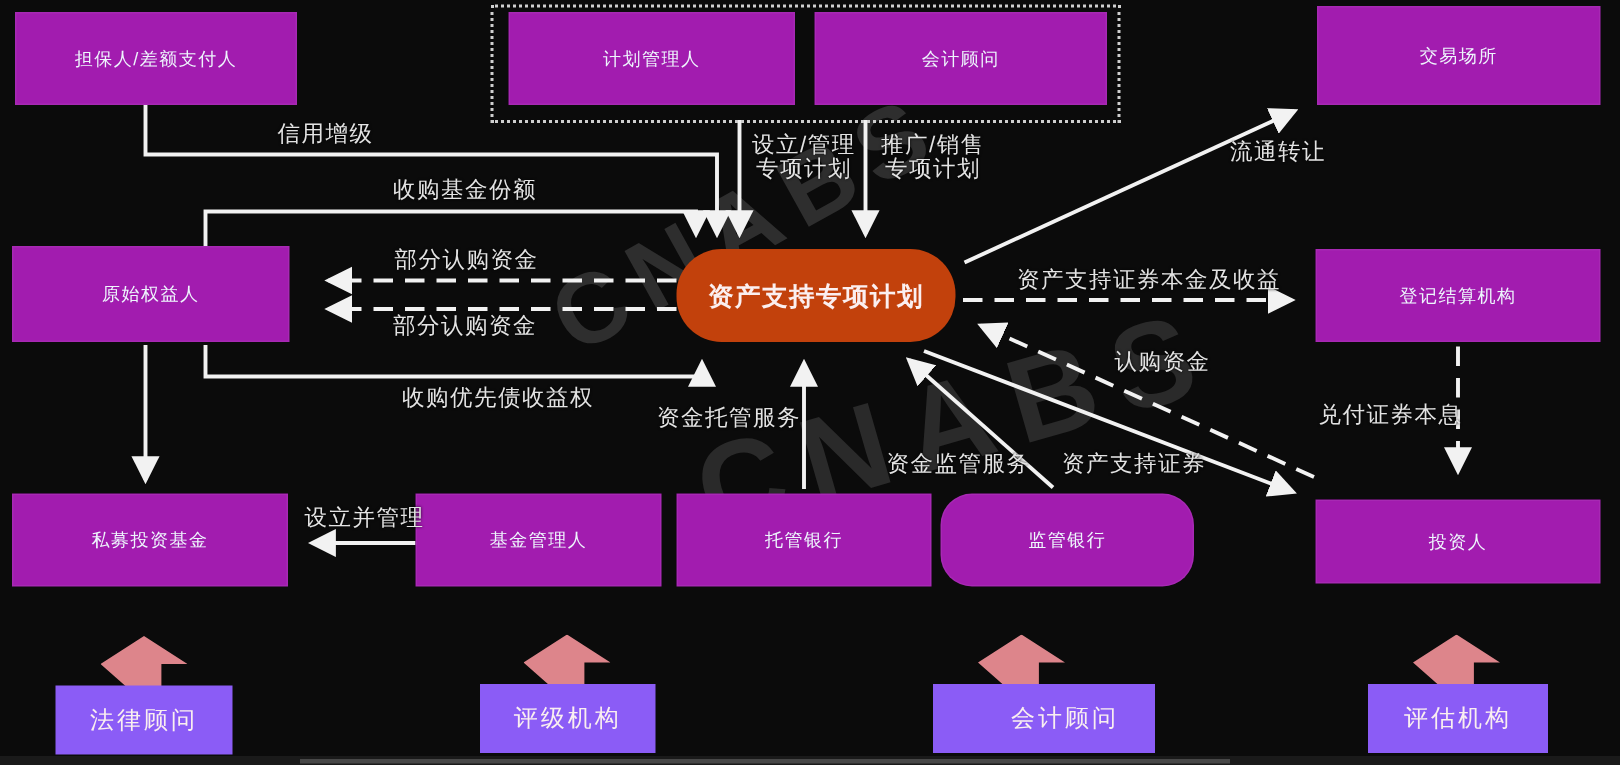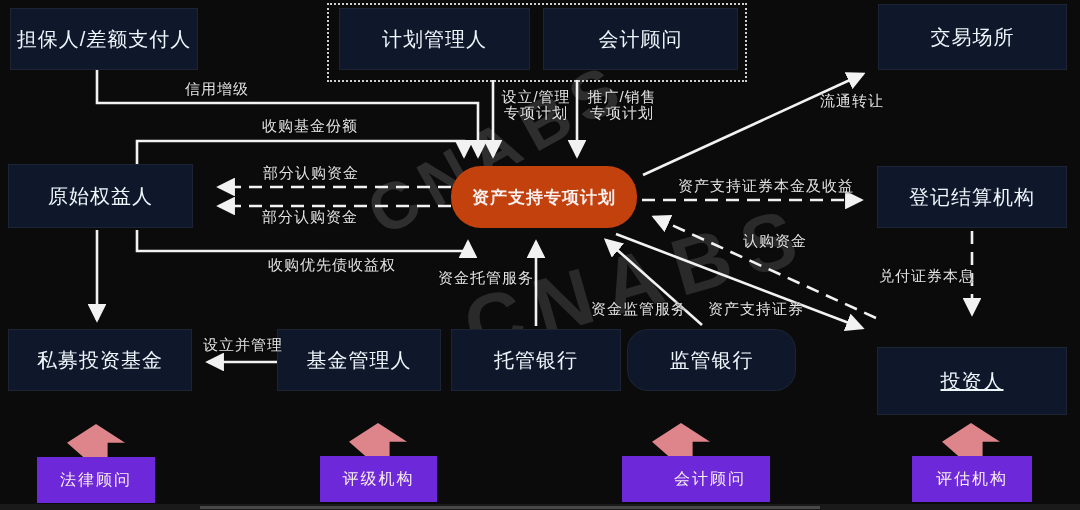--- a/index.html
+++ b/index.html
@@ -12,23 +12,23 @@
   .wm{
     position:absolute;color:#2e2e2e;font-weight:bold;
     letter-spacing:10px;user-select:none;pointer-events:none;
   }
   .wm1{left:355px;top:110px;font-size:66px;transform:rotate(-29deg);}
   .wm2{left:460px;top:235px;font-size:80px;transform:rotate(-16deg);letter-spacing:14px;color:#2a2a2a;}
   
   svg.links{position:absolute;left:0;top:0;}
   
   .node{
-    position:absolute;background:#0f172a;color:#eef6fd;
+    position:absolute;background:#a21caf;color:#eef6fd;
     display:flex;align-items:center;justify-content:center;
-    font-size:20px;letter-spacing:1px;text-align:center;
+    font-size:12px;letter-spacing:1px;text-align:center;
     box-shadow:0 0 0 1px rgba(255,255,255,0.06) inset;
   }
   
   .plan{
     position:absolute;left:451px;top:166px;width:186px;height:62px;
     background:#c2410c;border-radius:30px;color:#fbeff0;
     display:flex;align-items:center;justify-content:center;
     font-size:17px;letter-spacing:1px;font-weight:bold;
   }
   
@@ -37,21 +37,21 @@
     border:2px dotted #cfcfcf;
   }
   
   .lbl{
     position:absolute;color:#e3e3e3;font-size:15px;white-space:nowrap;
     letter-spacing:1px;text-shadow:0 0 2px #000;
   }
   .lbl.two{text-align:center;line-height:16px;white-space:normal;width:76px;}
   
   .adv{
-    position:absolute;background:#6d28d9;color:#faeff0;
+    position:absolute;background:#8b5cf6;color:#faeff0;
     display:flex;align-items:center;justify-content:center;
     font-size:16px;letter-spacing:2px;
   }
   .adv-arrow{
     position:absolute;width:58px;height:34px;background:#dd858b;
     clip-path:polygon(50% 0,100% 55%,70% 55%,70% 100%,30% 100%,0 55%);
   }
   
   .bottom-strip{position:absolute;left:0;bottom:0;width:1080px;height:6px;background:#1a1a1a;}
   .bottom-strip .seg{position:absolute;left:200px;top:2px;width:620px;height:3px;background:#484848;}
@@ -99,21 +99,21 @@
   <div class="node" style="left:10px;top:8px;width:188px;height:62px;">担保人/差额支付人</div>
   <div class="node" style="left:339px;top:8px;width:191px;height:62px;">计划管理人</div>
   <div class="node" style="left:543px;top:8px;width:195px;height:62px;">会计顾问</div>
   <div class="node" style="left:878px;top:4px;width:189px;height:66px;">交易场所</div>
   <div class="node" style="left:8px;top:164px;width:185px;height:64px;">原始权益人</div>
   <div class="node" style="left:877px;top:166px;width:190px;height:62px;">登记结算机构</div>
   <div class="node" style="left:8px;top:329px;width:184px;height:62px;">私募投资基金</div>
   <div class="node" style="left:277px;top:329px;width:164px;height:62px;">基金管理人</div>
   <div class="node" style="left:451px;top:329px;width:170px;height:62px;">托管银行</div>
   <div class="node" style="left:627px;top:329px;width:169px;height:62px;border-radius:21px;">监管银行</div>
-  <div class="node" style="left:877px;top:347px;width:190px;height:68px;text-decoration:underline;">投资人</div>
+  <div class="node" style="left:877px;top:333px;width:190px;height:56px;">投资人</div>
 
   <div class="plan">资产支持专项计划</div>
 
   <div class="lbl" style="left:185px;top:80px;">信用增级</div>
   <div class="lbl" style="left:262px;top:117px;">收购基金份额</div>
   <div class="lbl" style="left:263px;top:164px;">部分认购资金</div>
   <div class="lbl" style="left:262px;top:208px;">部分认购资金</div>
   <div class="lbl two" style="left:498px;top:89px;">
     <span>设立/管理</span><br>
     <span>专项计划</span>

